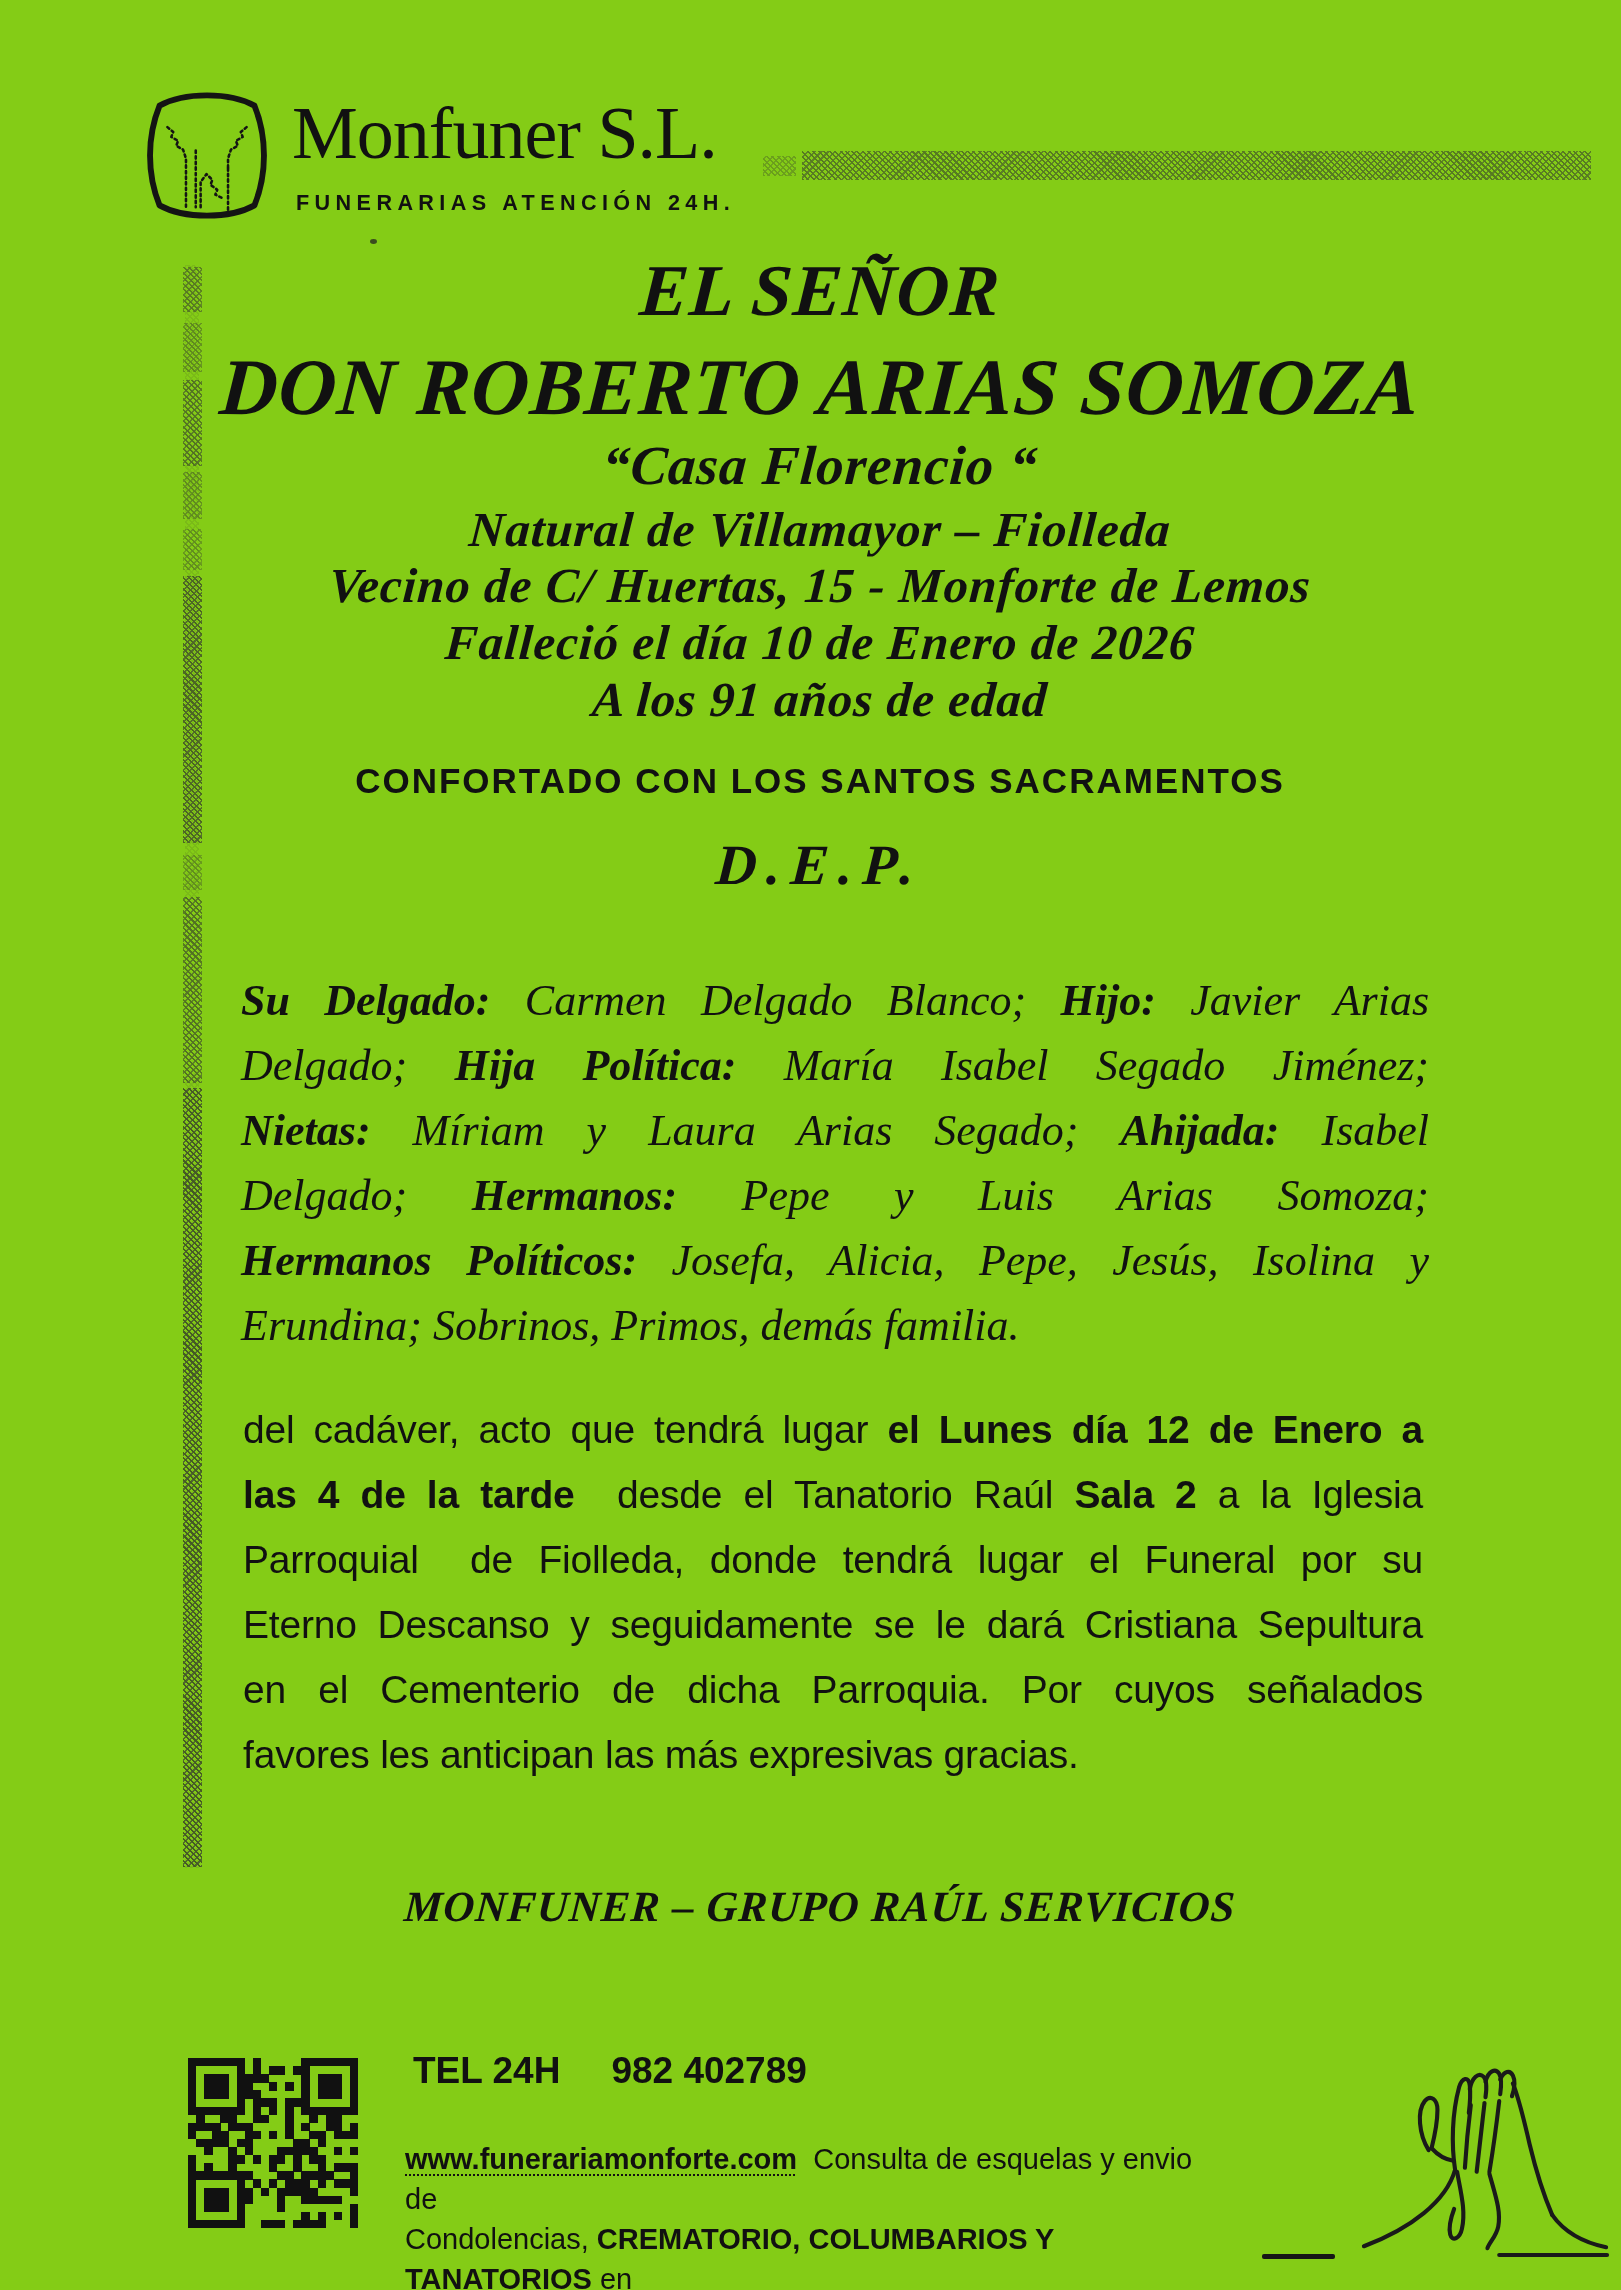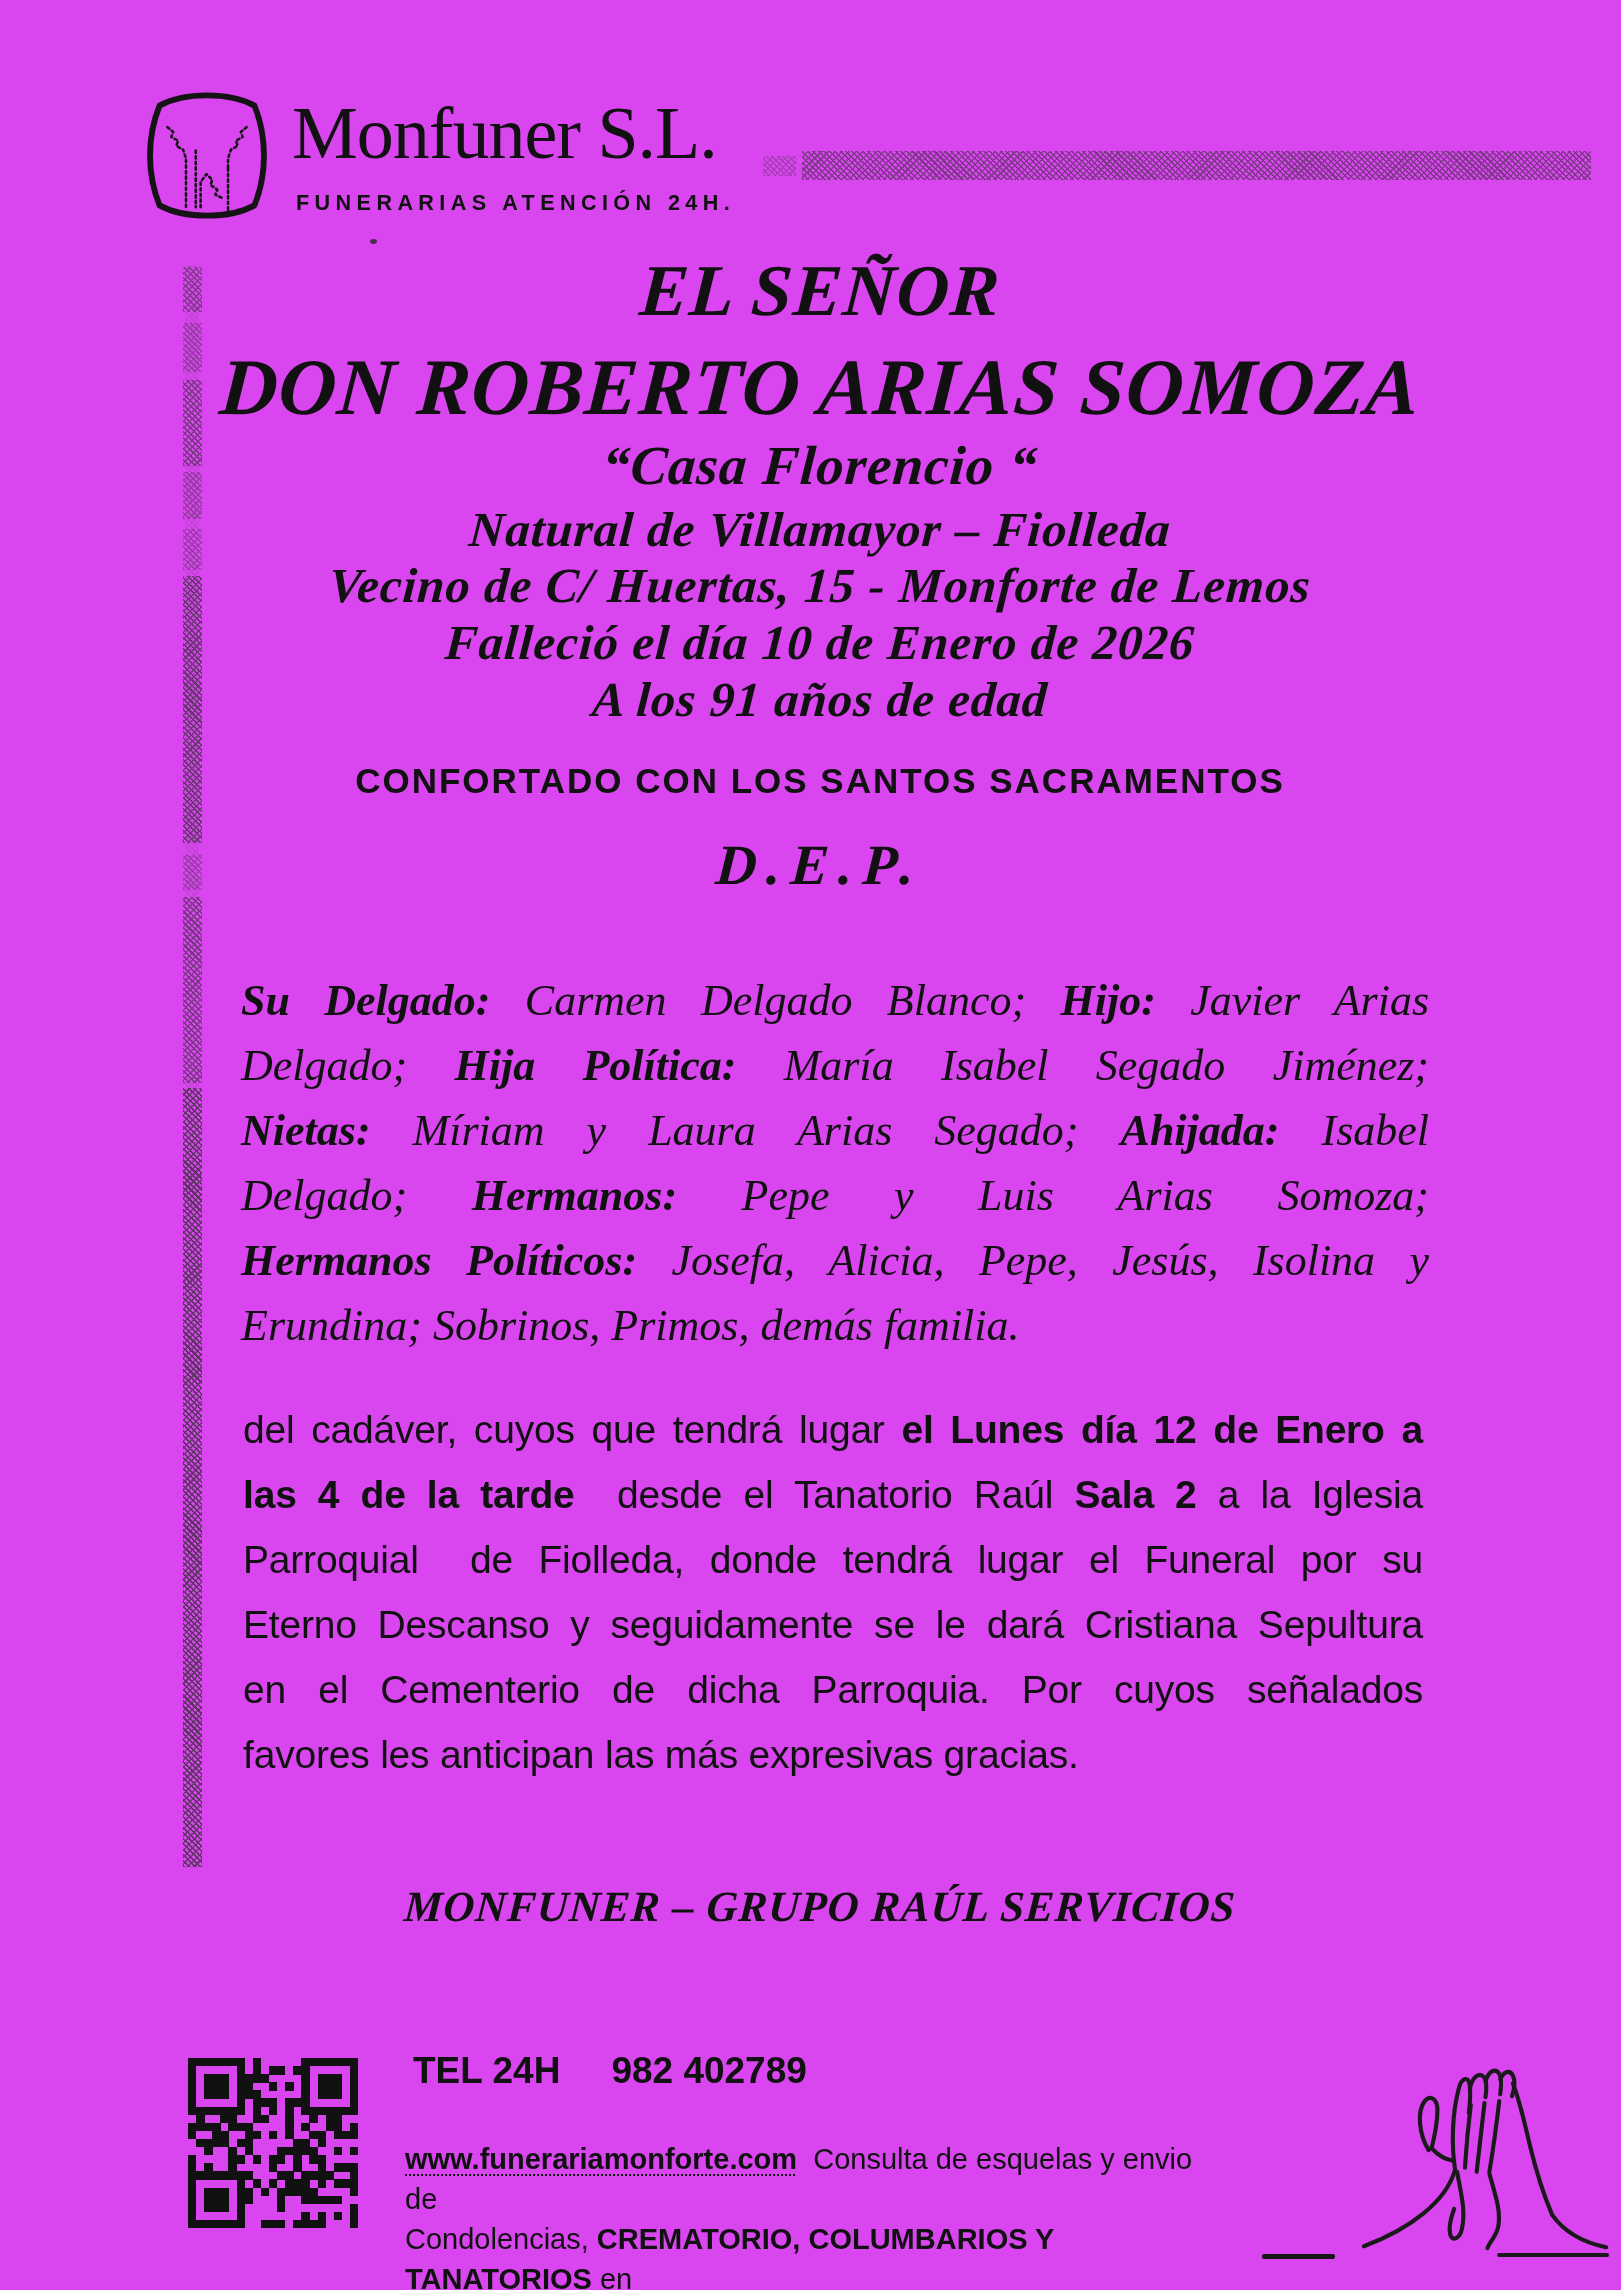--- a/index.html
+++ b/index.html
@@ -1,19 +1,19 @@
 <!DOCTYPE html>
 <html lang="es"><head>
 <meta charset="utf-8">
 <title>Esquela</title>
 <style>
   html,body{margin:0;padding:0;background:#e8e8e8;}
   .page{
     position:relative; width:1621px; height:2291px; margin:0 auto;
-    background:#d946ef; color:#111; overflow:hidden;
+    background:#84cc16; color:#111; overflow:hidden;
     font-family:"Liberation Sans", sans-serif;
   }
   .abs{position:absolute;}
 
   
   .brand-name{
     left:292px; top:96px;
     font-family:"Liberation Serif", serif;
     font-size:74px; line-height:1; letter-spacing:-1px; font-weight:400;
   }
@@ -121,21 +121,21 @@
   <div class="abs family para">
       <div class="rline"><span class="b">Su Delgado:</span><span> Carmen Delgado Blanco; </span><span class="b">Hijo:</span><span> Javier Arias</span></div>
       <div class="rline"><span>Delgado; </span><span class="b">Hija Política:</span><span> María Isabel Segado Jiménez;</span></div>
       <div class="rline"><span class="b">Nietas:</span><span> Míriam y Laura Arias Segado; </span><span class="b">Ahijada:</span><span> Isabel</span></div>
       <div class="rline"><span>Delgado; </span><span class="b">Hermanos:</span><span> Pepe y Luis Arias Somoza;</span></div>
       <div class="rline"><span class="b">Hermanos Políticos:</span><span> Josefa, Alicia, Pepe, Jesús, Isolina y</span></div>
       <div class="rline last"><span>Erundina; Sobrinos, Primos, demás familia.</span></div>
     </div>
 
   <div class="abs funeral para">
-      <div class="rline"><span>del cadáver, cuyos que tendrá lugar </span><span class="b">el Lunes día 12 de Enero a</span></div>
+      <div class="rline"><span>del cadáver, acto que tendrá lugar </span><span class="b">el Lunes día 12 de Enero a</span></div>
       <div class="rline"><span class="b">las 4 de la tarde</span><span>&nbsp; desde el Tanatorio Raúl </span><span class="b">Sala 2</span><span> a la Iglesia</span></div>
       <div class="rline"><span>Parroquial&nbsp; de Fiolleda, donde tendrá lugar el Funeral por su</span></div>
       <div class="rline"><span>Eterno Descanso y seguidamente se le dará Cristiana Sepultura</span></div>
       <div class="rline"><span>en el Cementerio de dicha Parroquia. Por cuyos señalados</span></div>
       <div class="rline last"><span>favores les anticipan las más expresivas gracias.</span></div>
     </div>
 
   <div class="abs col script h-grupo">MONFUNER – GRUPO RAÚL SERVICIOS</div>
 
   <div class="abs qr">

